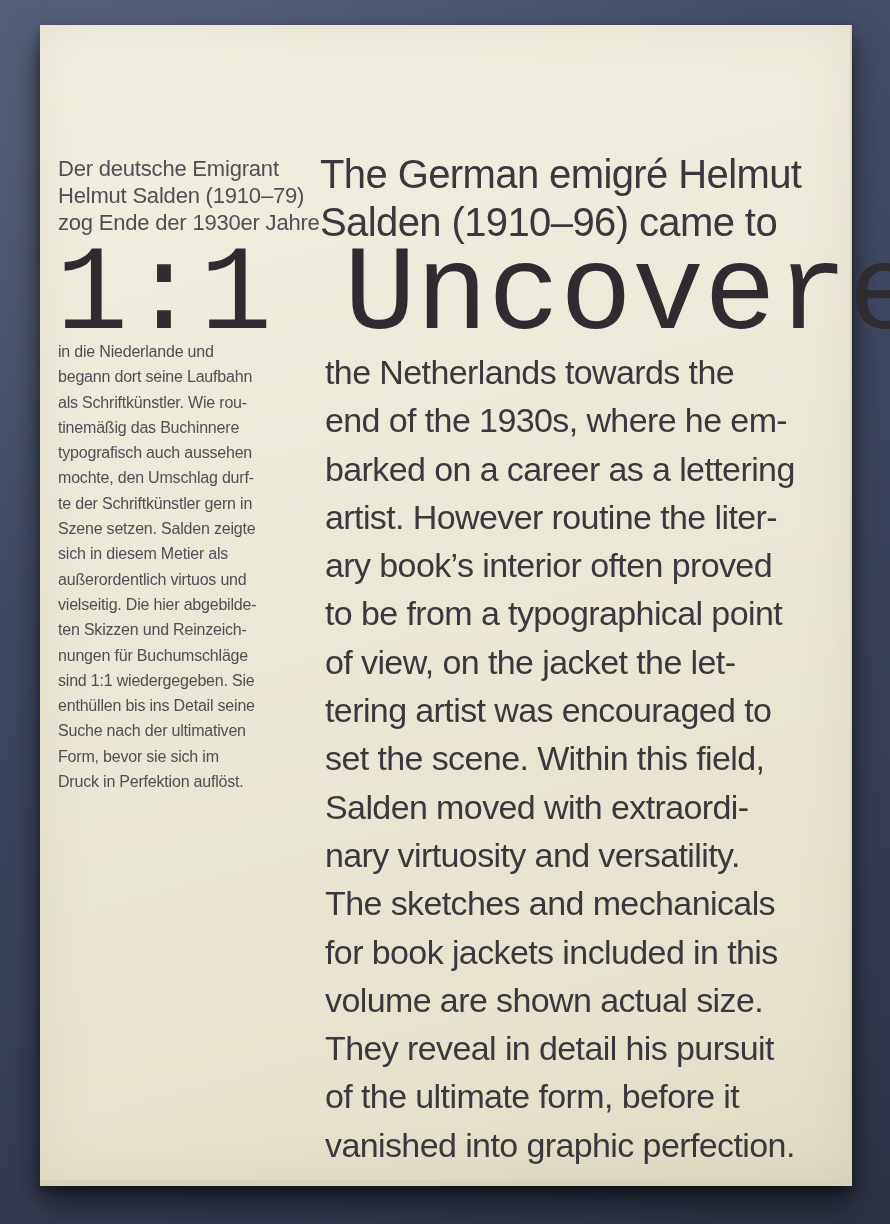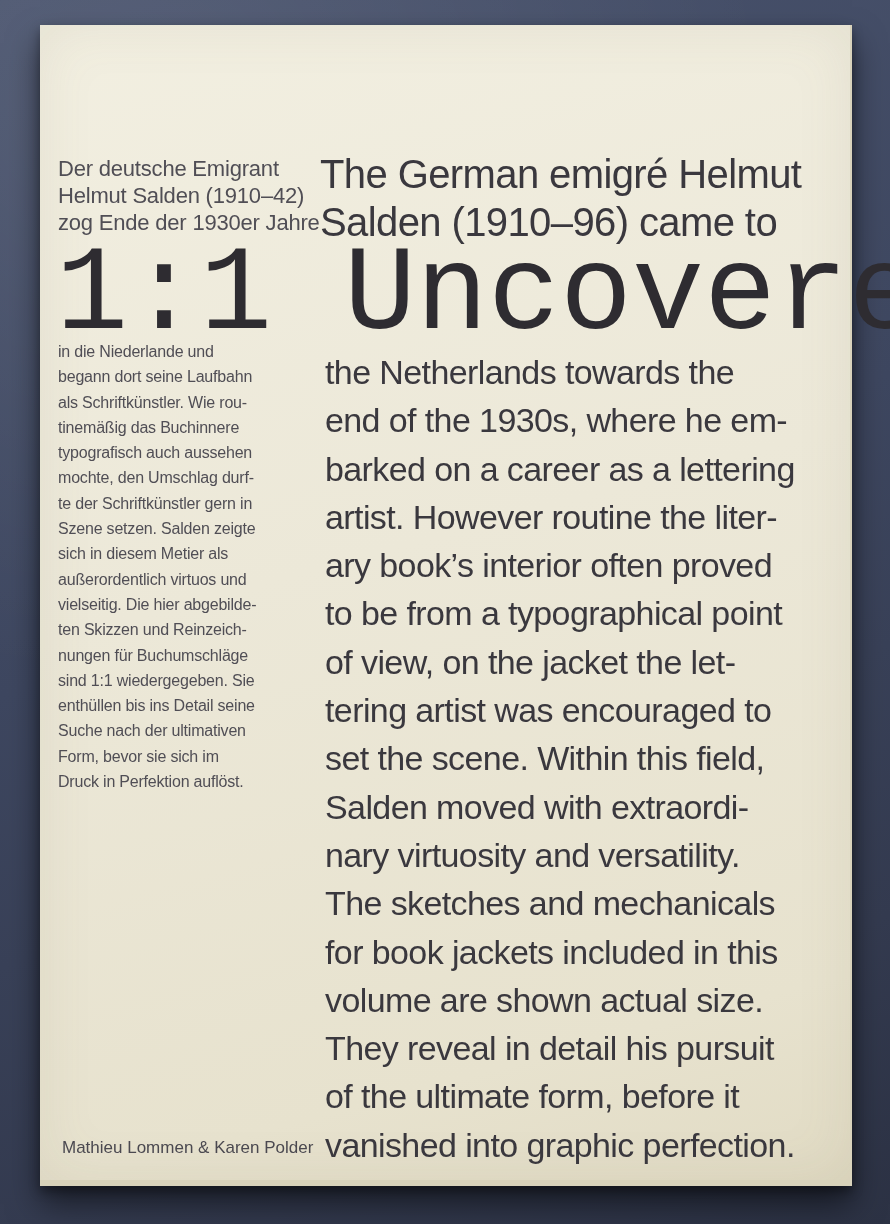--- a/index.html
+++ b/index.html
@@ -89,21 +89,21 @@
     letter-spacing: 0px;
     color: #4b4950;
   }
 </style>
 </head>
 <body>
 
 <div class="scene">
   <div class="book">
     <div class="de-intro">Der deutsche Emigrant
-Helmut Salden (1910–42)
+Helmut Salden (1910–79)
 zog Ende der 1930er Jahre</div>
     <div class="en-intro">The German emigré Helmut
 Salden (1910–96) came to</div>
     <div class="subtitle">1:1 Uncovered</div>
     <div class="de-body">in die Niederlande und
 begann dort seine Laufbahn
 als Schriftkünstler. Wie rou-
 tinemäßig das Buchinnere
 typografisch auch aussehen
 mochte, den Umschlag durf-
@@ -129,15 +129,14 @@
 tering artist was encouraged to
 set the scene. Within this field,
 Salden moved with extraordi-
 nary virtuosity and versatility.
 The sketches and mechanicals
 for book jackets included in this
 volume are shown actual size.
 They reveal in detail his pursuit
 of the ultimate form, before it
 vanished into graphic perfection.</div>
-    <div class="authors">Mathieu Lommen &amp; Karen Polder</div>
   </div>
 </div>
 
 </body></html>

